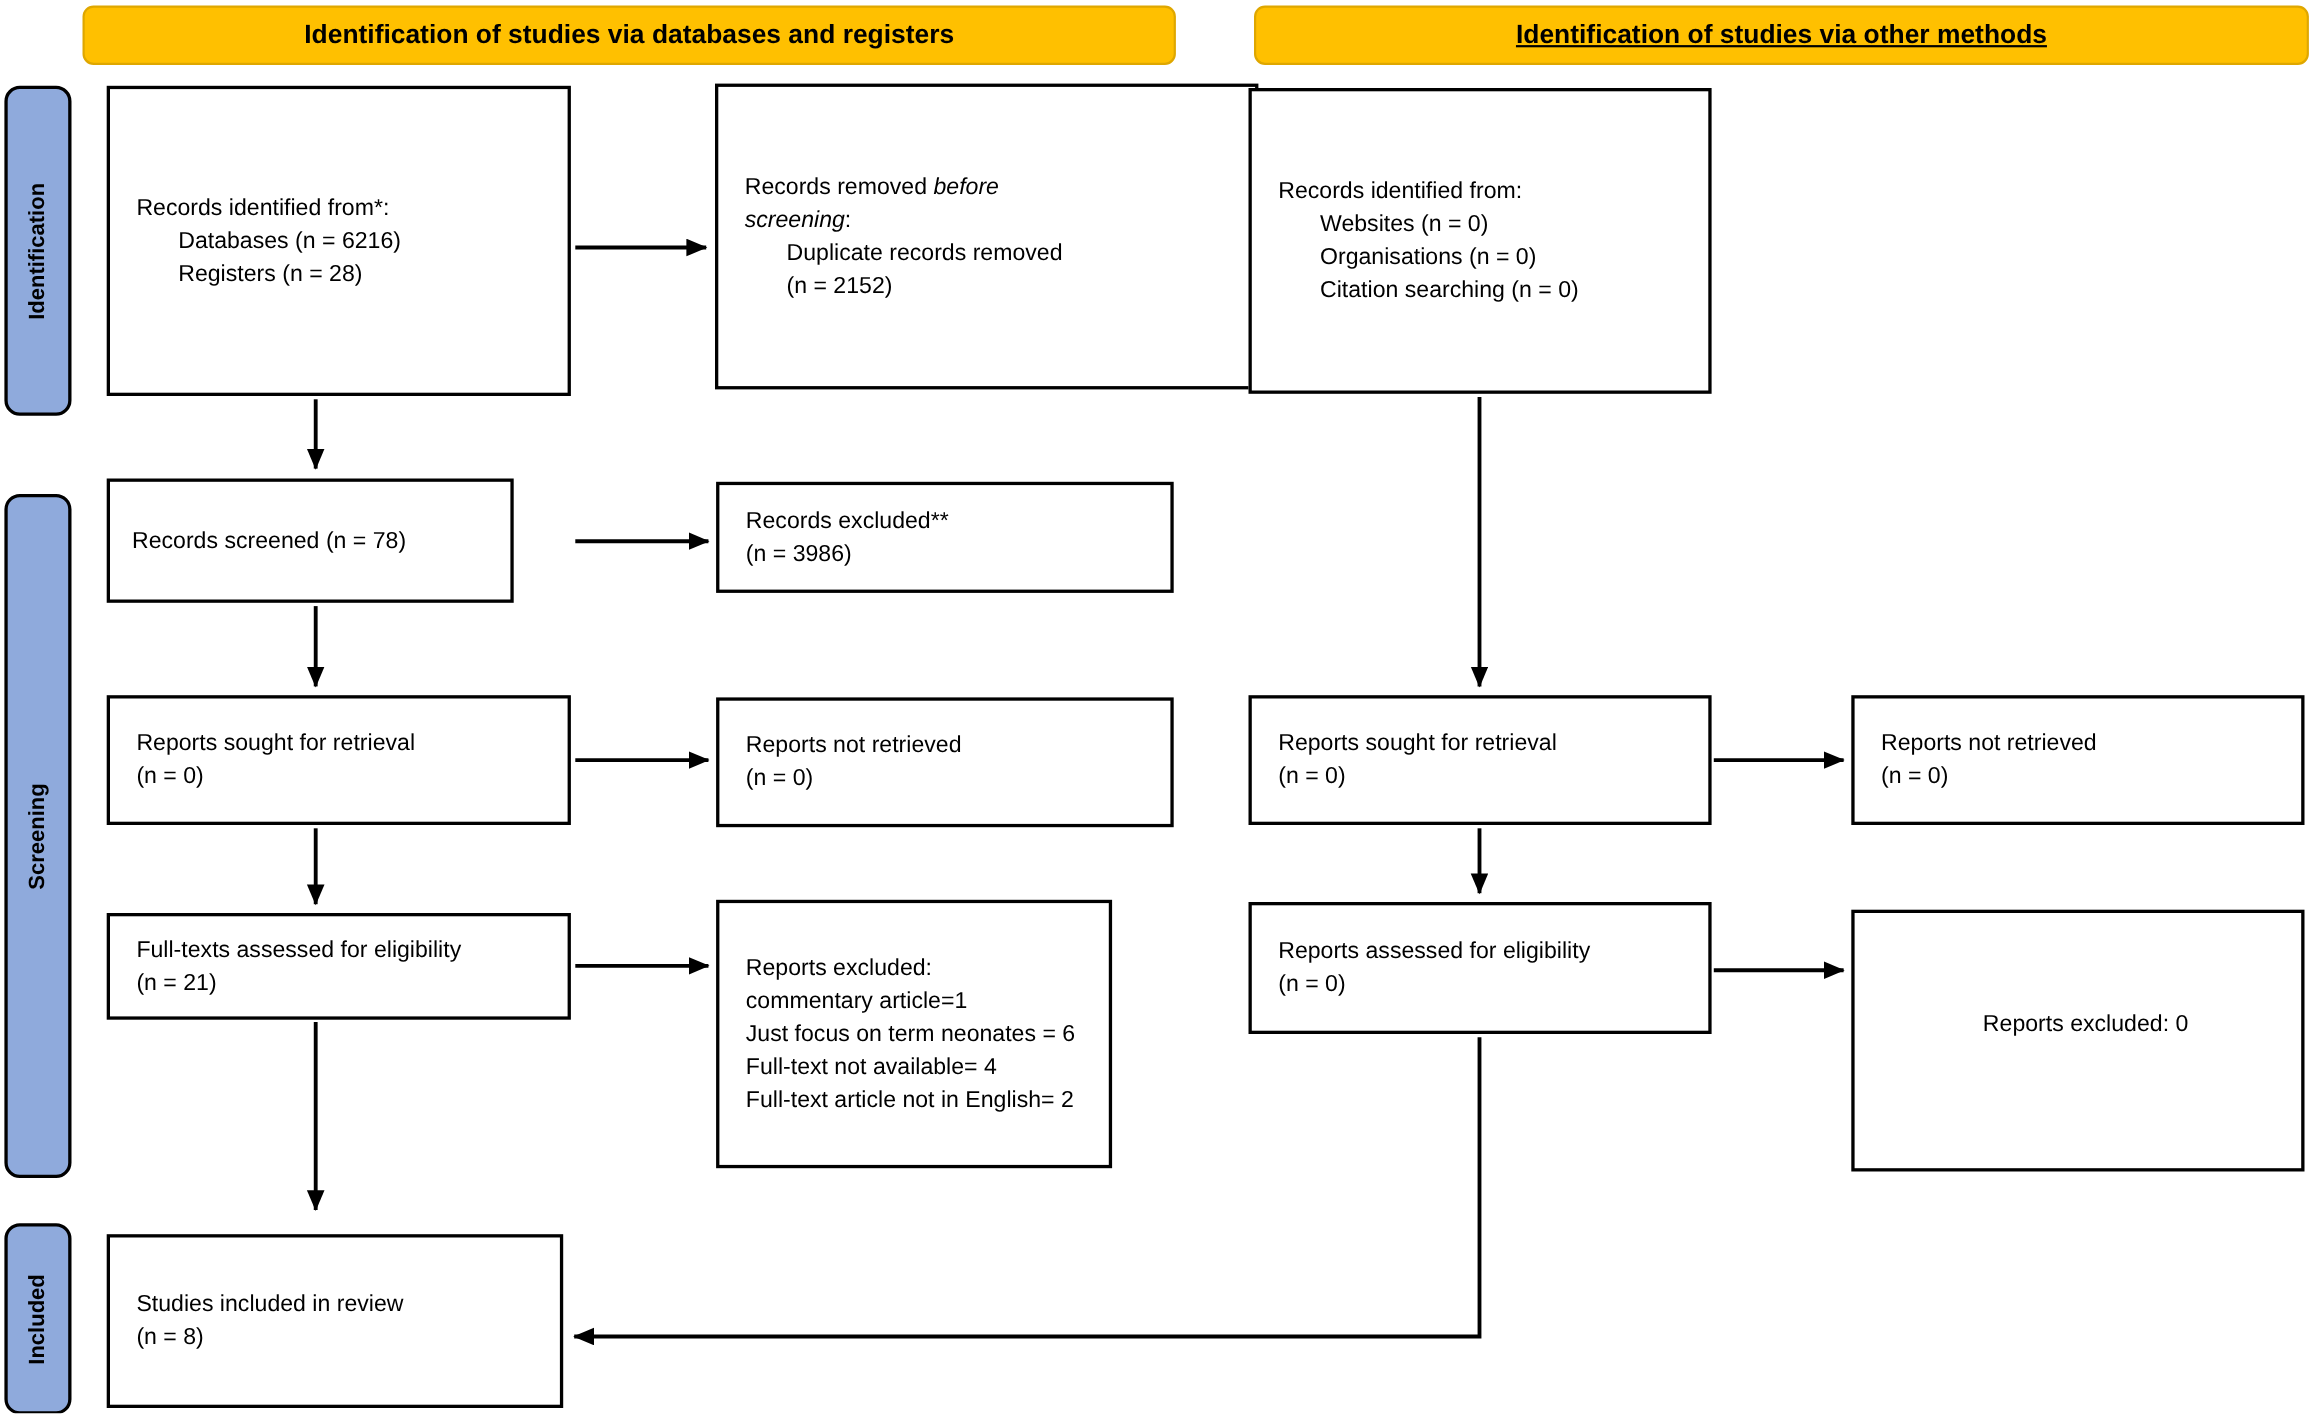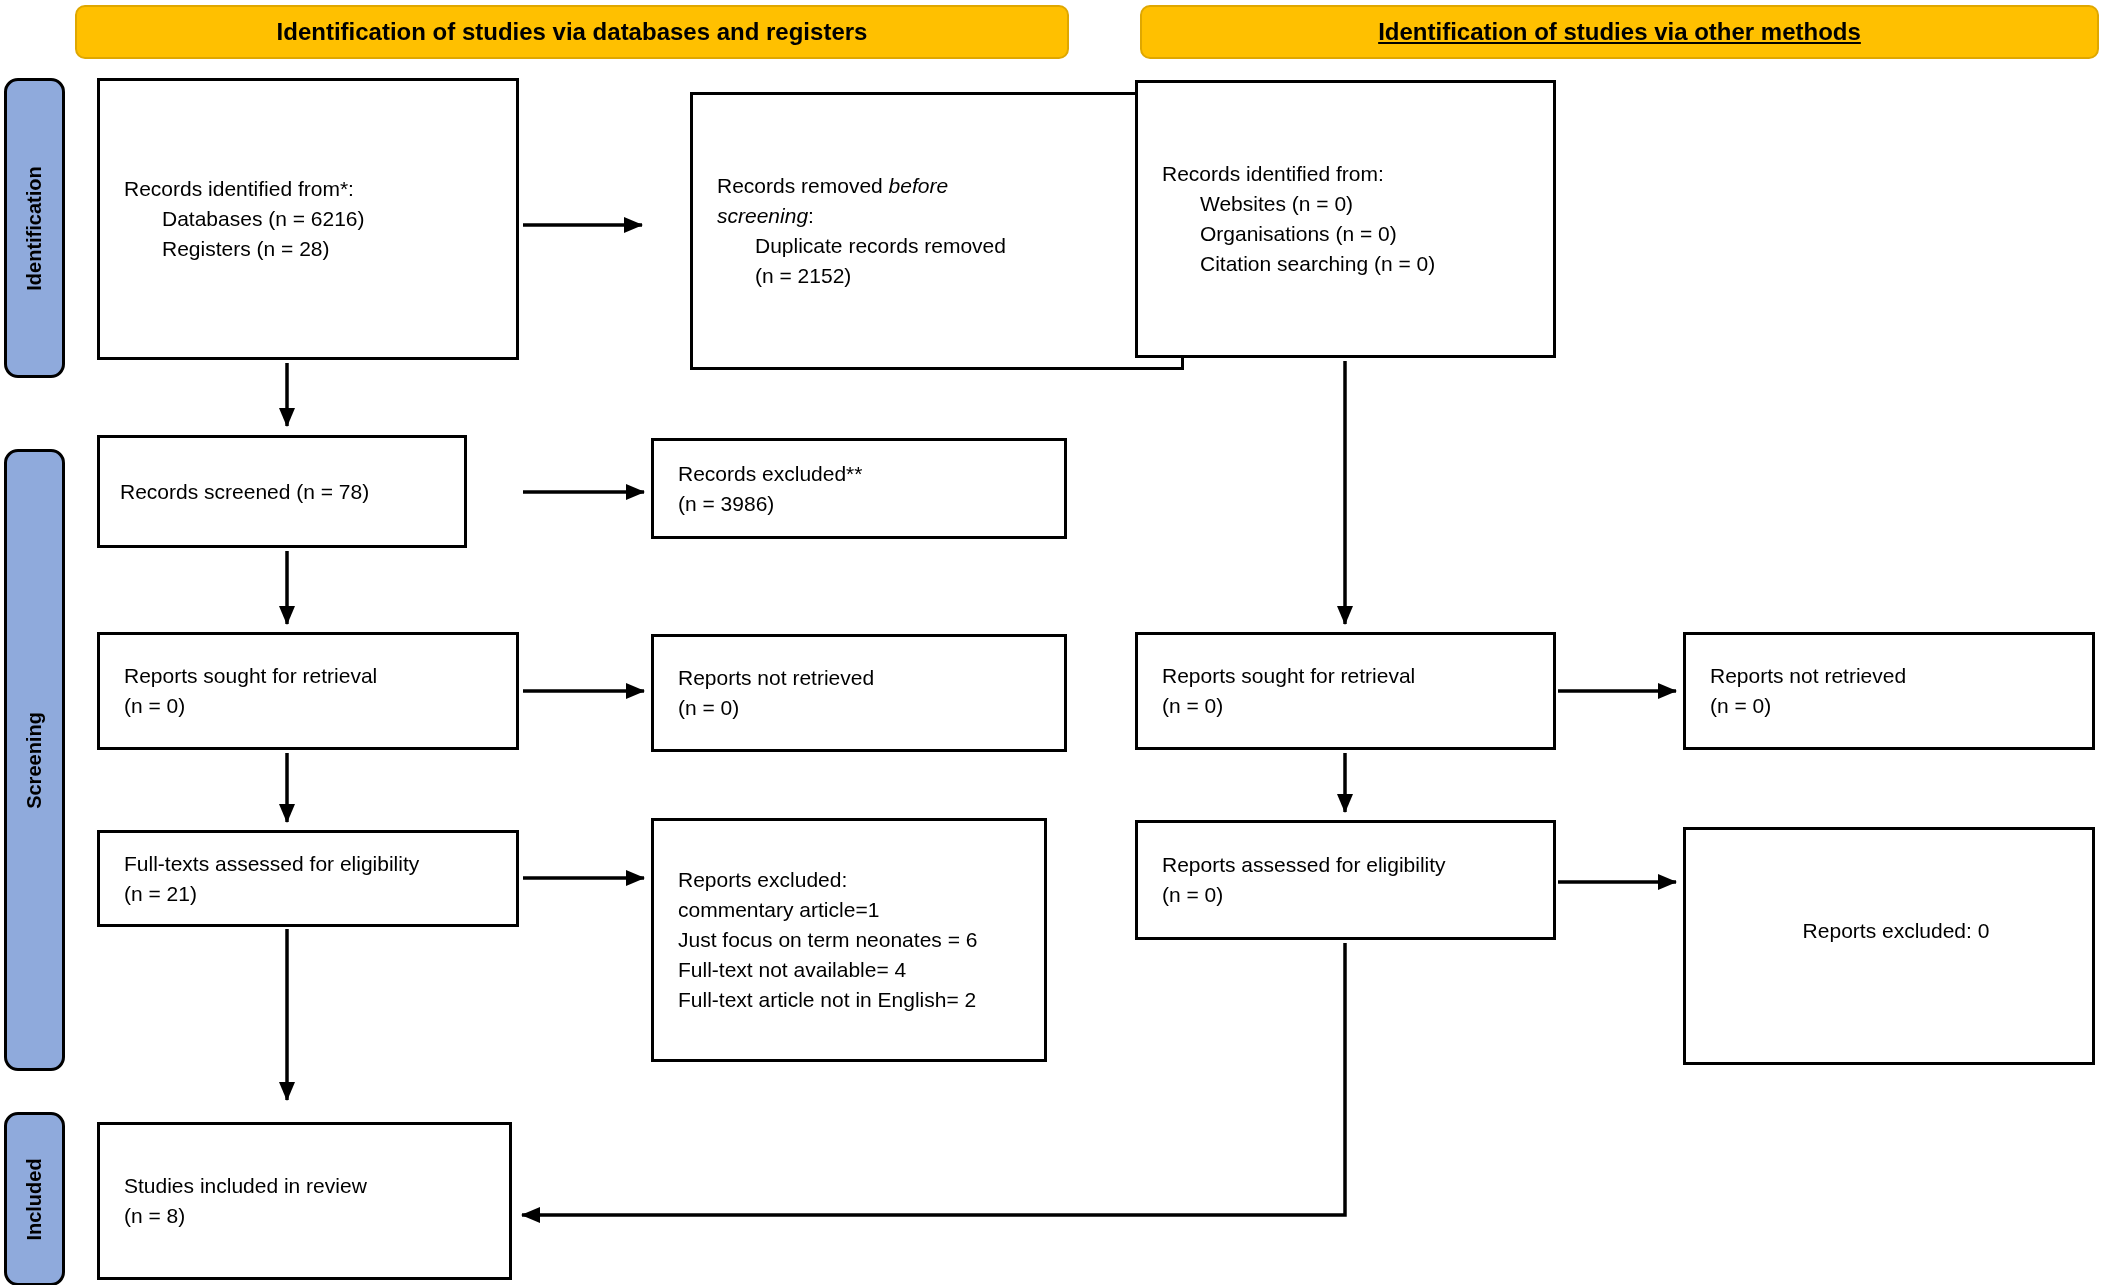--- a/index.html
+++ b/index.html
@@ -56,21 +56,21 @@
   <div class="tab" style="left:4px;top:1112px;width:55px;height:168px;">
     <span>Included</span>
   </div>
 
   <div class="box" style="left:97px;top:78px;width:422px;height:282px;">
     <div class="line">Records identified from*:</div>
     <div class="line indent">Databases (n = 6216)</div>
     <div class="line indent">Registers (n = 28)</div>
   </div>
 
-  <div class="box" style="left:650px;top:92px;width:494px;height:278px;margin-left:40px;">
+  <div class="box" style="left:650px;top:76px;width:494px;height:278px;">
     <div class="line"><span>Records removed </span><span class="it">before</span></div>
     <div class="line"><span class="it">screening</span><span>:</span></div>
     <div class="line indent">Duplicate records removed</div>
     <div class="line indent">(n = 2152)</div>
   </div>
 
   <div class="box" style="left:1135px;top:80px;width:421px;height:278px;">
     <div class="line">Records identified from:</div>
     <div class="line indent">Websites (n = 0)</div>
     <div class="line indent">Organisations (n = 0)</div>
@@ -104,21 +104,21 @@
   <div class="box" style="left:1683px;top:632px;width:412px;height:118px;">
     <div class="line">Reports not retrieved</div>
     <div class="line">(n = 0)</div>
   </div>
 
   <div class="box" style="left:97px;top:830px;width:422px;height:97px;">
     <div class="line">Full-texts assessed for eligibility</div>
     <div class="line">(n = 21)</div>
   </div>
 
-  <div class="box" style="left:651px;top:818px;width:396px;height:244px;">
+  <div class="box" style="left:651px;top:818px;width:360px;height:244px;">
     <div class="line">Reports excluded:</div>
     <div class="line">commentary article=1</div>
     <div class="line">Just focus on term neonates = 6</div>
     <div class="line">Full-text not available= 4</div>
     <div class="line">Full-text article not in English= 2</div>
   </div>
 
   <div class="box" style="left:1135px;top:820px;width:421px;height:120px;">
     <div class="line">Reports assessed for eligibility</div>
     <div class="line">(n = 0)</div>

